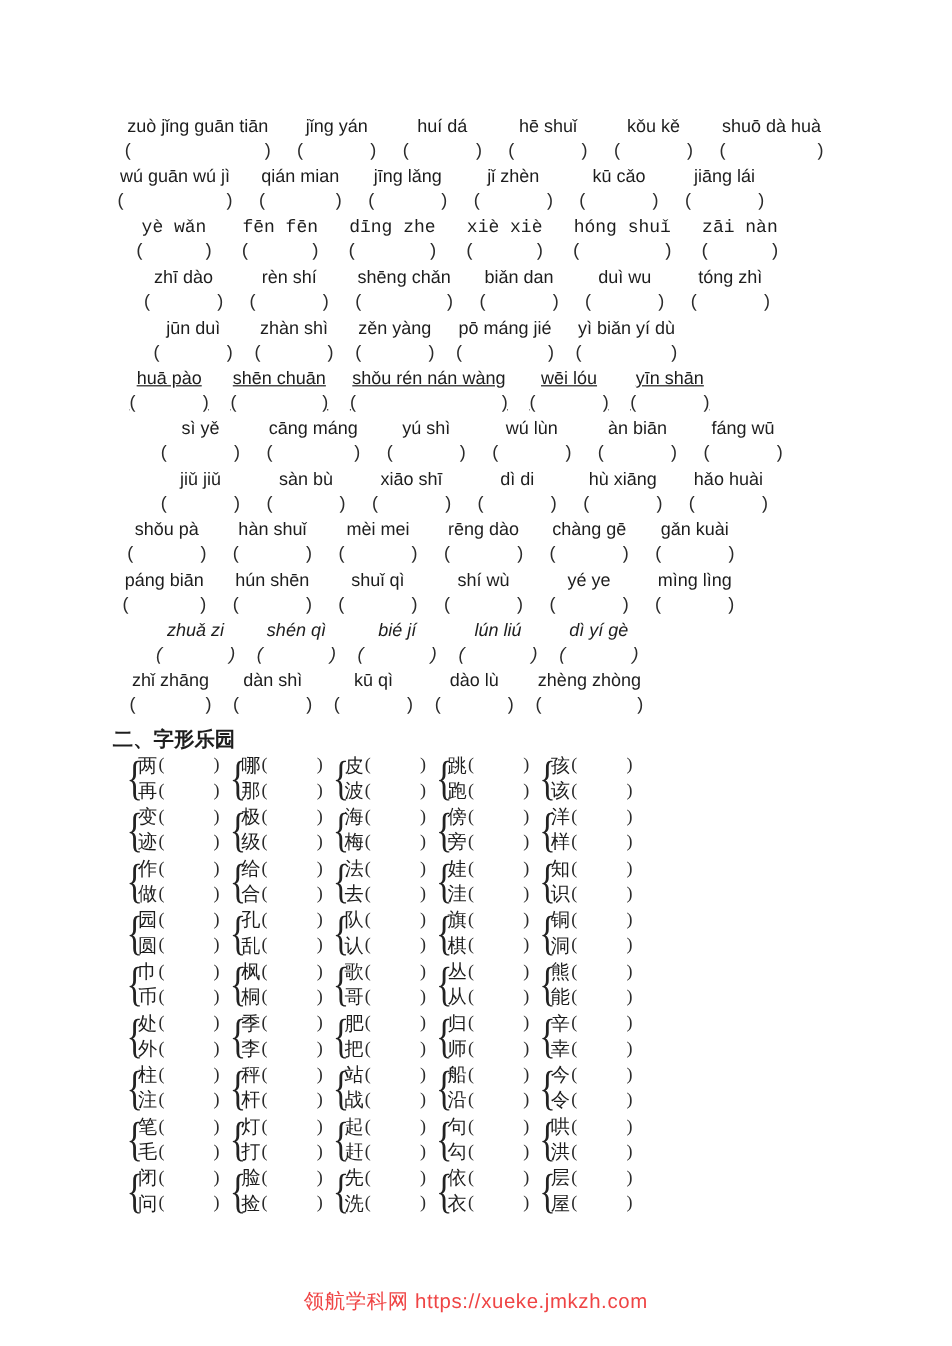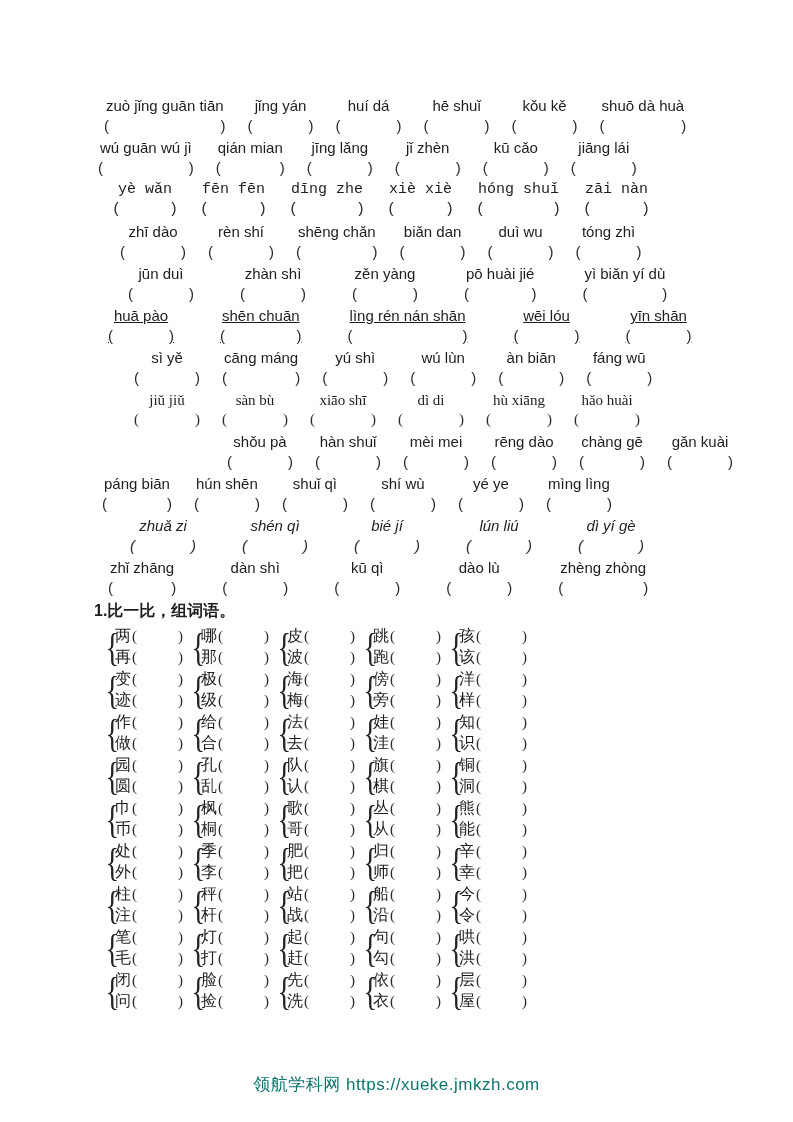--- a/index.html
+++ b/index.html
@@ -4,29 +4,29 @@
 <style>
   html,body{margin:0;padding:0;}
   body{
     width:793px;height:1122px;background:#ffffff;position:relative;
     font-family:"Liberation Sans",sans-serif;color:#1d1d1d;overflow:hidden;
   }
   .content{padding:96px 60px 0 98px;}
 
   
   .pinyin-row{display:flex;gap:22px;margin-bottom:3px;align-items:flex-start;}
-  .pinyin-row.sparse{gap:46px;}
+  .pinyin-row.sparse{gap:18px;}
   .pinyin-row:nth-child(1){padding-left:6px;}
   .pinyin-row:nth-child(3){padding-left:14px;font-family:Liberation Mono, monospace;}
   .pinyin-row:nth-child(4){padding-left:22px;}
   .pinyin-row:nth-child(5){padding-left:30px;}
   .pinyin-row:nth-child(6){padding-left:10px;text-decoration:underline;}
   .pinyin-row:nth-child(7){padding-left:36px;}
-  .pinyin-row:nth-child(8){padding-left:36px;font-family:Liberation Serif, serif;}
-  .pinyin-row:nth-child(9){padding-left:8px;justify-content:flex-end;}
+  .pinyin-row:nth-child(8){padding-left:36px;}
+  .pinyin-row:nth-child(9){padding-left:8px;}
   .pinyin-row:nth-child(10){padding-left:4px;}
   .pinyin-row:nth-child(11){padding-left:32px;font-style:italic;}
   .pinyin-row:nth-child(12){padding-left:10px;}
   .pcol{display:flex;flex-direction:column;}
   .pword{font-size:15px;line-height:20px;white-space:nowrap;text-align:center;padding:0 2px;}
   .pparen{display:flex;justify-content:space-between;min-width:66px;font-size:15px;line-height:19px;color:#2b2b2b;}
 
   
   .sec-heading{font-size:17px;font-weight:bold;line-height:23px;margin-top:8px;margin-left:-4px;}
   .sub-heading{font-size:16px;font-weight:bold;line-height:22px;margin-left:-4px;margin-bottom:4px;}
@@ -37,21 +37,21 @@
   .brace{font-family:"Liberation Serif",serif;font-size:38px;line-height:42px;font-weight:300;
          transform:scaleX(.75) scaleY(1.05);color:#222;width:11px;flex:0 0 11px;text-align:center;}
   .cpairs{flex:1;display:flex;flex-direction:column;}
   .cline{display:flex;align-items:center;height:21px;}
   .cchar{font-family:"Liberation Serif",serif;font-size:16px;white-space:nowrap;}
   .cparen{flex:1;display:flex;justify-content:space-between;font-family:"Liberation Serif",serif;
           font-size:15px;color:#2b2b2b;padding-left:1px;}
 
   
   .footer{position:absolute;left:0;right:0;bottom:26px;text-align:center;
-          font-size:17px;color:#0f766e;letter-spacing:.5px;}
+          font-size:17px;color:#ef4444;letter-spacing:.5px;}
 </style>
 </head>
 <body>
 
 <div class="content">
   <div>
       <div class="pinyin-row">
         <div class="pcol">
           <div class="pword">zuò jǐng guān tiān</div>
           <div class="pparen">
@@ -243,21 +243,21 @@
           </div>
         </div>
         <div class="pcol">
           <div class="pword">zěn yàng</div>
           <div class="pparen">
             <span>(</span>
             <span>)</span>
           </div>
         </div>
         <div class="pcol">
-          <div class="pword">pō huài jié</div>
+          <div class="pword">pō máng jié</div>
           <div class="pparen">
             <span>(</span>
             <span>)</span>
           </div>
         </div>
         <div class="pcol">
           <div class="pword">yì biǎn yí dù</div>
           <div class="pparen">
             <span>(</span>
             <span>)</span>
@@ -273,21 +273,21 @@
           </div>
         </div>
         <div class="pcol">
           <div class="pword">shēn chuān</div>
           <div class="pparen">
             <span>(</span>
             <span>)</span>
           </div>
         </div>
         <div class="pcol">
-          <div class="pword">lìng rén nán shān</div>
+          <div class="pword">shǒu rén nán wàng</div>
           <div class="pparen">
             <span>(</span>
             <span>)</span>
           </div>
         </div>
         <div class="pcol">
           <div class="pword">wēi lóu</div>
           <div class="pparen">
             <span>(</span>
             <span>)</span>
@@ -546,21 +546,21 @@
         <div class="pcol">
           <div class="pword">zhèng zhòng</div>
           <div class="pparen">
             <span>(</span>
             <span>)</span>
           </div>
         </div>
       </div>
     </div>
 
-  <div class="sub-heading">1.比一比，组词语。</div>
+  <div class="sec-heading">二、字形乐园</div>
 
   <div>
       <div class="compare-row">
         <div class="cgroup">
           <span class="brace">{</span>
           <div class="cpairs">
             <div class="cline">
               <span class="cchar">两</span>
               <span class="cparen">
                 <span>(</span>

